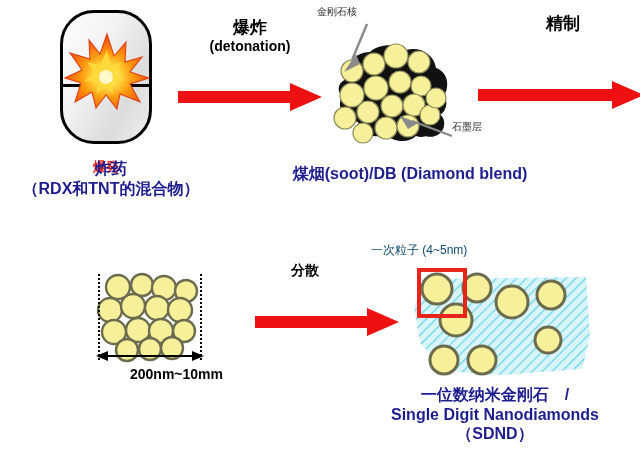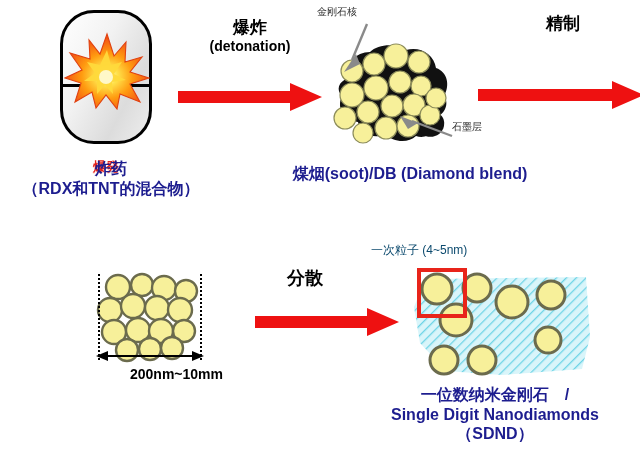--- a/index.html
+++ b/index.html
@@ -200,21 +200,21 @@
 
   <svg class="abs" style="left:96px; top:348px;" width="108" height="16" viewBox="0 0 108 16">
     <line x1="9" y1="8" x2="99" y2="8" stroke="#000000" stroke-width="2.2"></line>
     <polygon points="0,8 12,3 12,13" fill="#000000"></polygon>
     <polygon points="108,8 96,3 96,13" fill="#000000"></polygon>
   </svg>
 
   <div class="abs dim-label" style="left:78px; top:366px; width:145px;">200nm~10mm</div>
 
 
-  <div class="abs black-label" style="left:255px; top:268px; width:100px; font-size:18px;">分散</div>
+  <div class="abs black-label" style="left:255px; top:262px; width:100px; font-size:14px;">分散</div>
   <svg class="abs red-arrow" style="left:255px; top:307px;" width="145" height="30" viewBox="0 0 145 30">
     <polygon points="0,9 112,9 112,1 144,15 112,29 112,21 0,21" fill="#ee1111"></polygon>
   </svg>
 
   <svg class="abs" style="left:410px; top:265px;" width="185" height="115" viewBox="0 0 185 115">
     <defs>
       <pattern id="hatchPat" width="7" height="7" patternTransform="rotate(45)" patternUnits="userSpaceOnUse">
         <rect width="7" height="7" fill="#d9f5fa"></rect>
         <line x1="0" y1="0" x2="0" y2="7" stroke="#6fd4e6" stroke-width="2.6"></line>
       </pattern>

